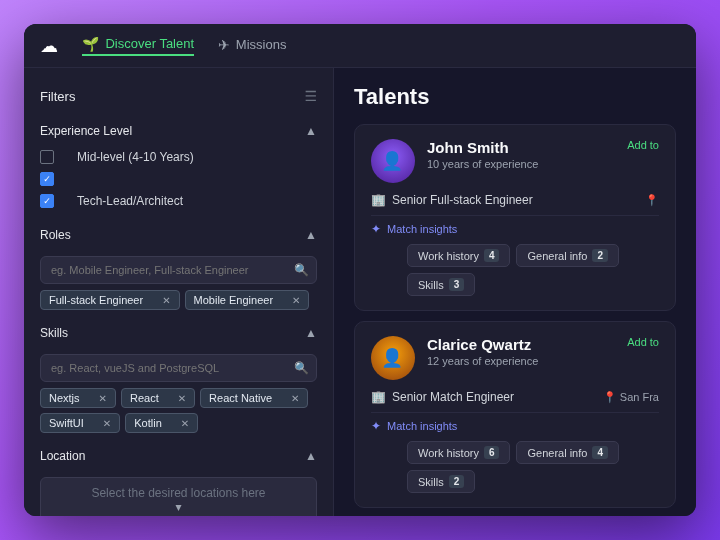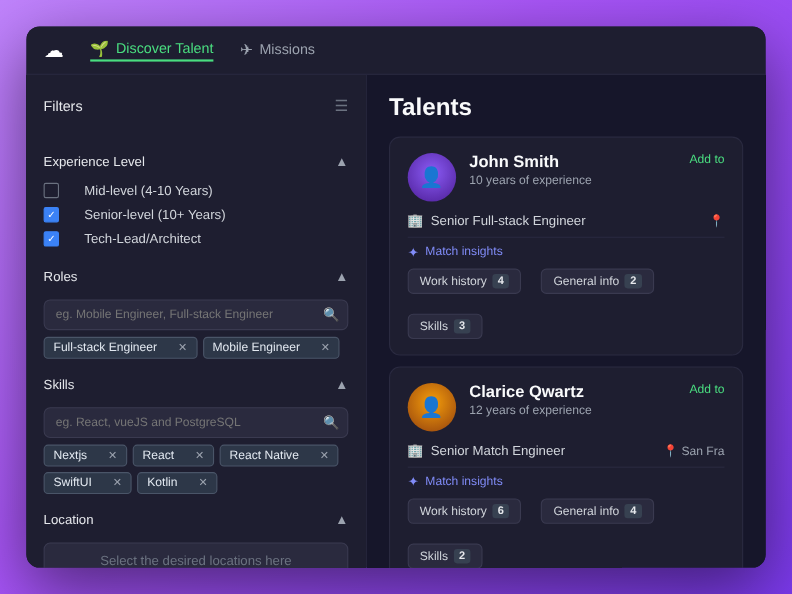--- a/index.html
+++ b/index.html
@@ -73,21 +73,21 @@
     }
     .sidebar::-webkit-scrollbar { width: 4px; }
     .sidebar::-webkit-scrollbar-track { background: transparent; }
     .sidebar::-webkit-scrollbar-thumb { background: #3a3a50; border-radius: 2px; }
 
     .filters-header {
       display: flex;
       align-items: center;
       justify-content: space-between;
       padding: 8px 16px;
-      margin-bottom: 20px;
+      margin-bottom: 4px;
     }
     .filters-title {
       color: #e5e7eb;
       font-size: 13px;
       font-weight: 500;
     }
     .filters-menu-icon {
       color: #6b7280;
       font-size: 14px;
     }
@@ -292,22 +292,23 @@
     }
     .match-icon { color: #818cf8; font-size: 12px; }
     .match-label {
       color: #818cf8;
       font-size: 11px;
       font-weight: 500;
     }
 
     .insight-tags {
       display: flex;
-      gap: 18px;
+      gap: 6px;
       flex-wrap: wrap;
+      margin-left: 36px;
     }
     .insight-tag {
       background: #2a2a3e;
       border: 1px solid #3a3a50;
       border-radius: 5px;
       padding: 4px 10px;
       font-size: 11px;
       color: #d1d5db;
       display: flex;
       align-items: center;
@@ -362,21 +363,20 @@
         <div class="filter-section-header">
           <span class="filter-section-title">Experience Level</span>
           <span class="chevron-icon">▲</span>
         </div>
         <div class="checkbox-item">
           <div class="checkbox"></div>
           <span class="checkbox-label">Mid-level (4-10 Years)</span>
         </div>
         <div class="checkbox-item">
           <div class="checkbox checked"></div>
-          <span class="checkbox-label">Senior-level (10+ Years)</span>
         </div>
         <div class="checkbox-item">
           <div class="checkbox checked"></div>
           <span class="checkbox-label">Tech-Lead/Architect</span>
         </div>
       </div>
 
       <div class="filter-section">
         <div class="filter-section-header">
           <span class="filter-section-title">Roles</span>

